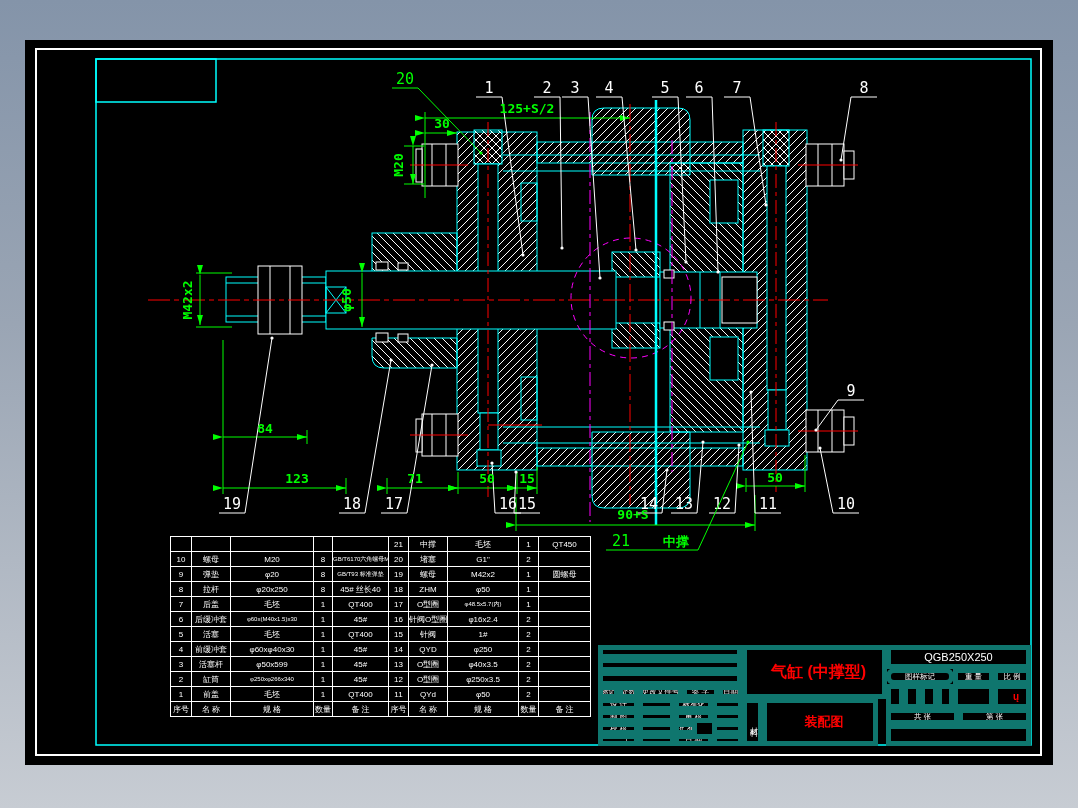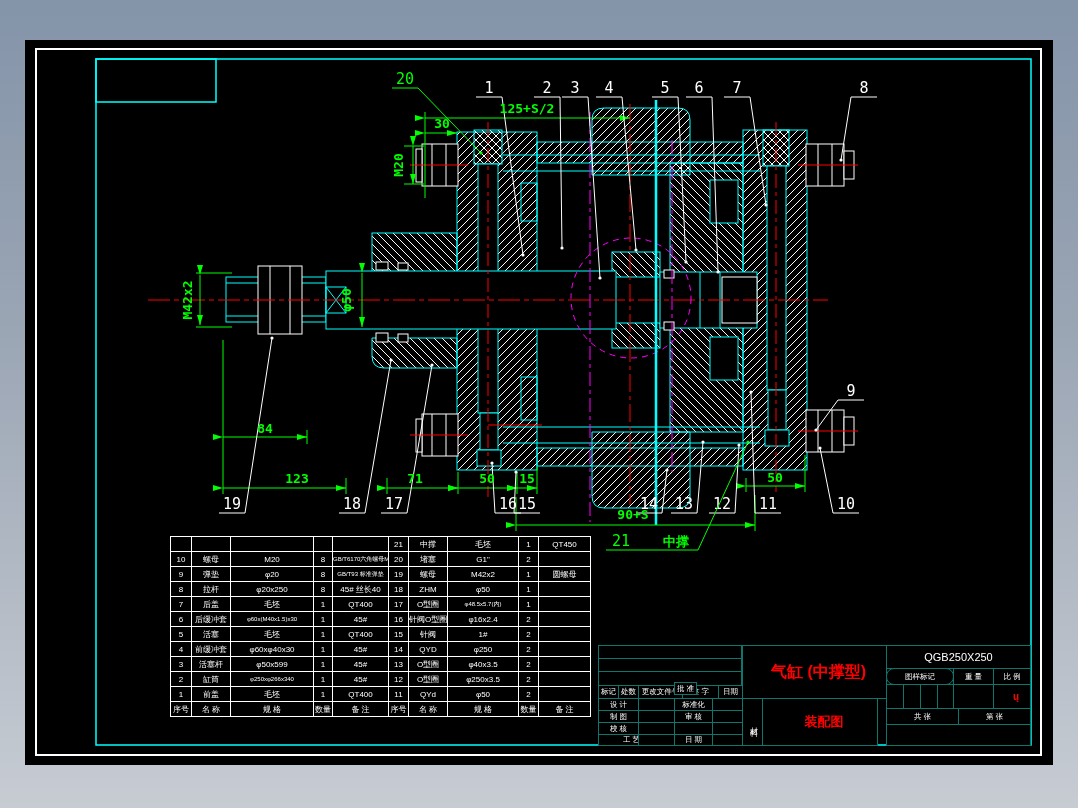--- a/index.html
+++ b/index.html
@@ -10,21 +10,21 @@
   }
   #canvas{position:absolute;left:25px;top:40px;width:1028px;height:725px;background:#000;}
   svg{position:absolute;left:0;top:0;}
   svg text{font-family:"DejaVu Sans Mono","Liberation Sans",sans-serif;}
   .ptable{position:absolute;background:#000;color:#fff;font-size:8px;line-height:14px;}
   .ptable .cell{
     border-right:1px solid #fff;border-top:1px solid #fff;box-sizing:border-box;
     overflow:hidden;white-space:nowrap;text-align:center;height:15px;line-height:15px;
   }
   .ptable{border-left:1px solid #fff;border-bottom:1px solid #fff;}
-  .tc{position:absolute;border:1px solid #0f766e;box-sizing:border-box;background:#000;
+  .tc{position:absolute;border:5px solid #0f766e;box-sizing:border-box;background:#000;
       color:#fff;display:flex;align-items:center;justify-content:center;
       overflow:hidden;white-space:nowrap;font-size:7.5px;}
   .red{color:#ff0000;font-weight:bold;padding-left:8px;}
   .vert{writing-mode:vertical-rl;text-orientation:upright;letter-spacing:2px;}
 </style>
 </head>
 <body>
 
 <div id="canvas"></div>
 
@@ -422,21 +422,21 @@
   <div class="tc" style="left:674px;top:698px;width:39px;height:13px;">标准化</div>
   <div class="tc" style="left:712px;top:698px;width:31px;height:13px;"></div>
 
   <div class="tc" style="left:598px;top:710px;width:41px;height:13px;">制 图</div>
   <div class="tc" style="left:638px;top:710px;width:37px;height:13px;"></div>
   <div class="tc" style="left:674px;top:710px;width:39px;height:13px;">审 核</div>
   <div class="tc" style="left:712px;top:710px;width:31px;height:13px;"></div>
 
   <div class="tc" style="left:598px;top:722px;width:41px;height:13px;">校 核</div>
   <div class="tc" style="left:638px;top:722px;width:37px;height:13px;"></div>
-  <div class="tc" style="left:674px;top:682px;width:23px;height:13px;">批 准</div>
+  <div class="tc" style="left:674px;top:722px;width:23px;height:13px;">批 准</div>
   <div class="tc" style="left:712px;top:722px;width:31px;height:13px;"></div>
 
   <div class="tc" style="left:598px;top:734px;width:41px;height:12px;padding-left:26px;">工 艺</div>
   <div class="tc" style="left:638px;top:734px;width:37px;height:12px;"></div>
   <div class="tc" style="left:674px;top:734px;width:39px;height:12px;">日 期</div>
   <div class="tc" style="left:712px;top:734px;width:31px;height:12px;"></div>
 
   <div class="tc vert" style="left:742px;top:698px;width:21px;height:48px;font-size:8px;">材料</div>
   <div class="tc red" style="left:742px;top:645px;width:145px;height:54px;font-size:16px;">气缸 (中撑型)</div>
   <div class="tc red" style="left:762px;top:698px;width:116px;height:48px;font-size:13px;">装配图</div>

